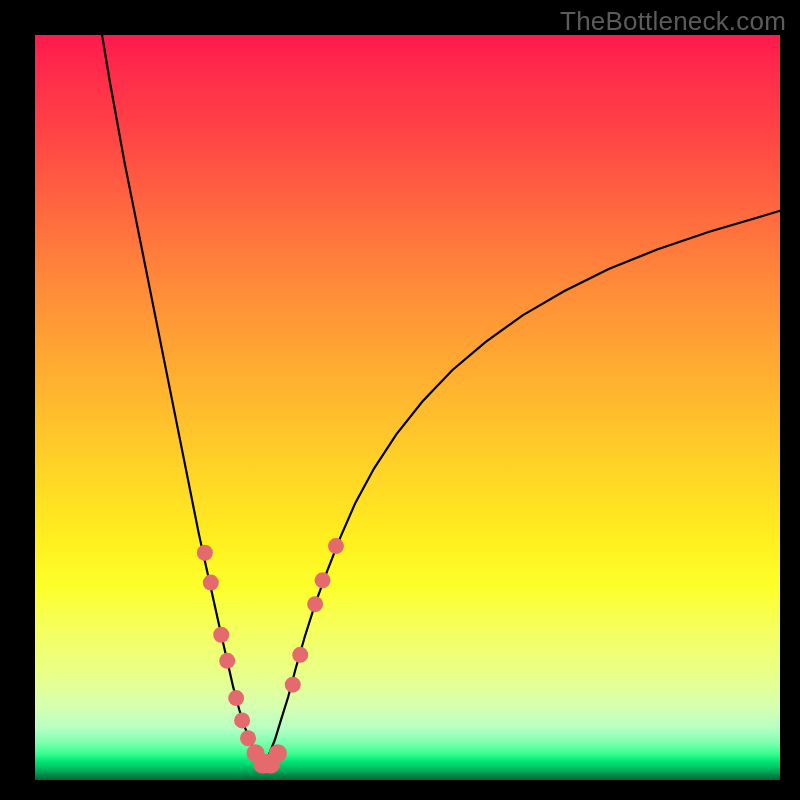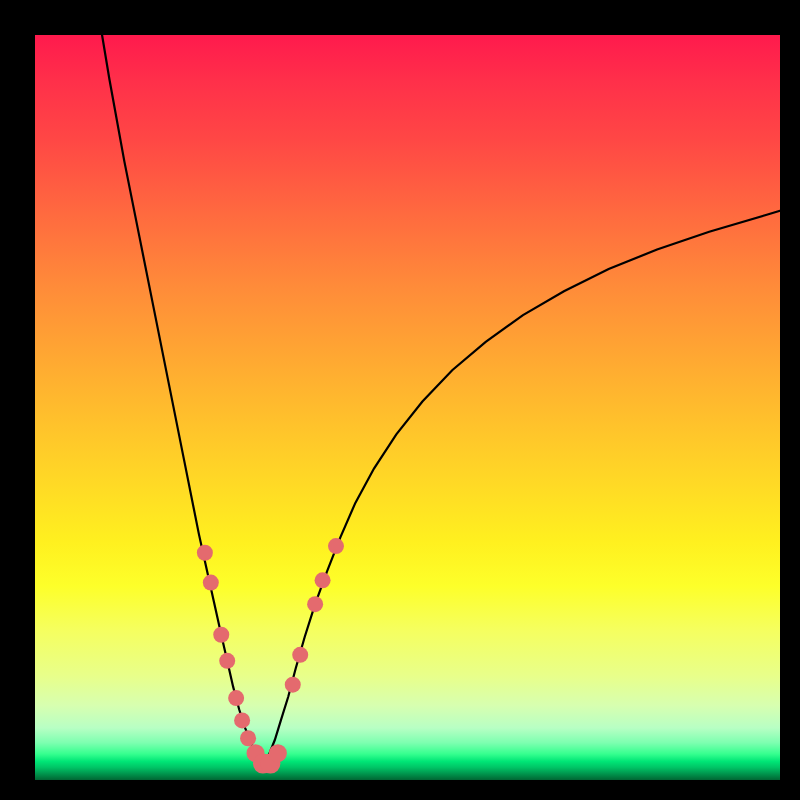--- a/index.html
+++ b/index.html
@@ -75,20 +75,21 @@
   }
   .marker {
     fill: #e46a6e;
     stroke: none;
   }
 </style>
 </head>
 <body>
 
 <div class="frame">
+  <div class="watermark">TheBottleneck.com</div>
   <div class="plot-area">
     <svg class="curve" viewBox="0 0 745 745">
       <g id="paths-group">
           <path class="curve-path" d="M67.05 0.00 L74.50 44.70 L89.40 126.65 L104.30 201.15 L119.20 275.65 L134.10 350.15 L149.00 424.65 L163.90 499.15 L171.35 532.67 L178.80 566.20 L186.25 599.73 L192.21 625.80 L198.17 651.88 L204.13 674.23 L210.09 692.85 L216.05 707.75 L222.01 721.16 L227.97 730.10"></path>
           <path class="curve-path" d="M227.97 730.10 L233.93 719.67 L239.89 704.77 L245.85 685.40 L253.30 661.56 L260.75 633.25 L269.69 601.96 L280.12 569.18 L292.04 536.40 L305.45 502.13 L320.35 467.86 L338.98 433.59 L361.32 399.32 L387.40 366.54 L417.20 335.25 L450.72 306.94 L487.98 280.12 L528.95 256.28 L573.65 233.93 L622.07 214.56 L674.23 196.68 L730.10 180.29 L745.00 175.82"></path>
         </g>
       <g id="markers-group">
           <circle class="marker" cx="169.86" cy="517.77" r="8" fill="#e46a6e"></circle>
           <circle class="marker" cx="175.82" cy="547.58" r="8" fill="#e46a6e"></circle>
           <circle class="marker" cx="186.25" cy="599.73" r="8" fill="#e46a6e"></circle>

